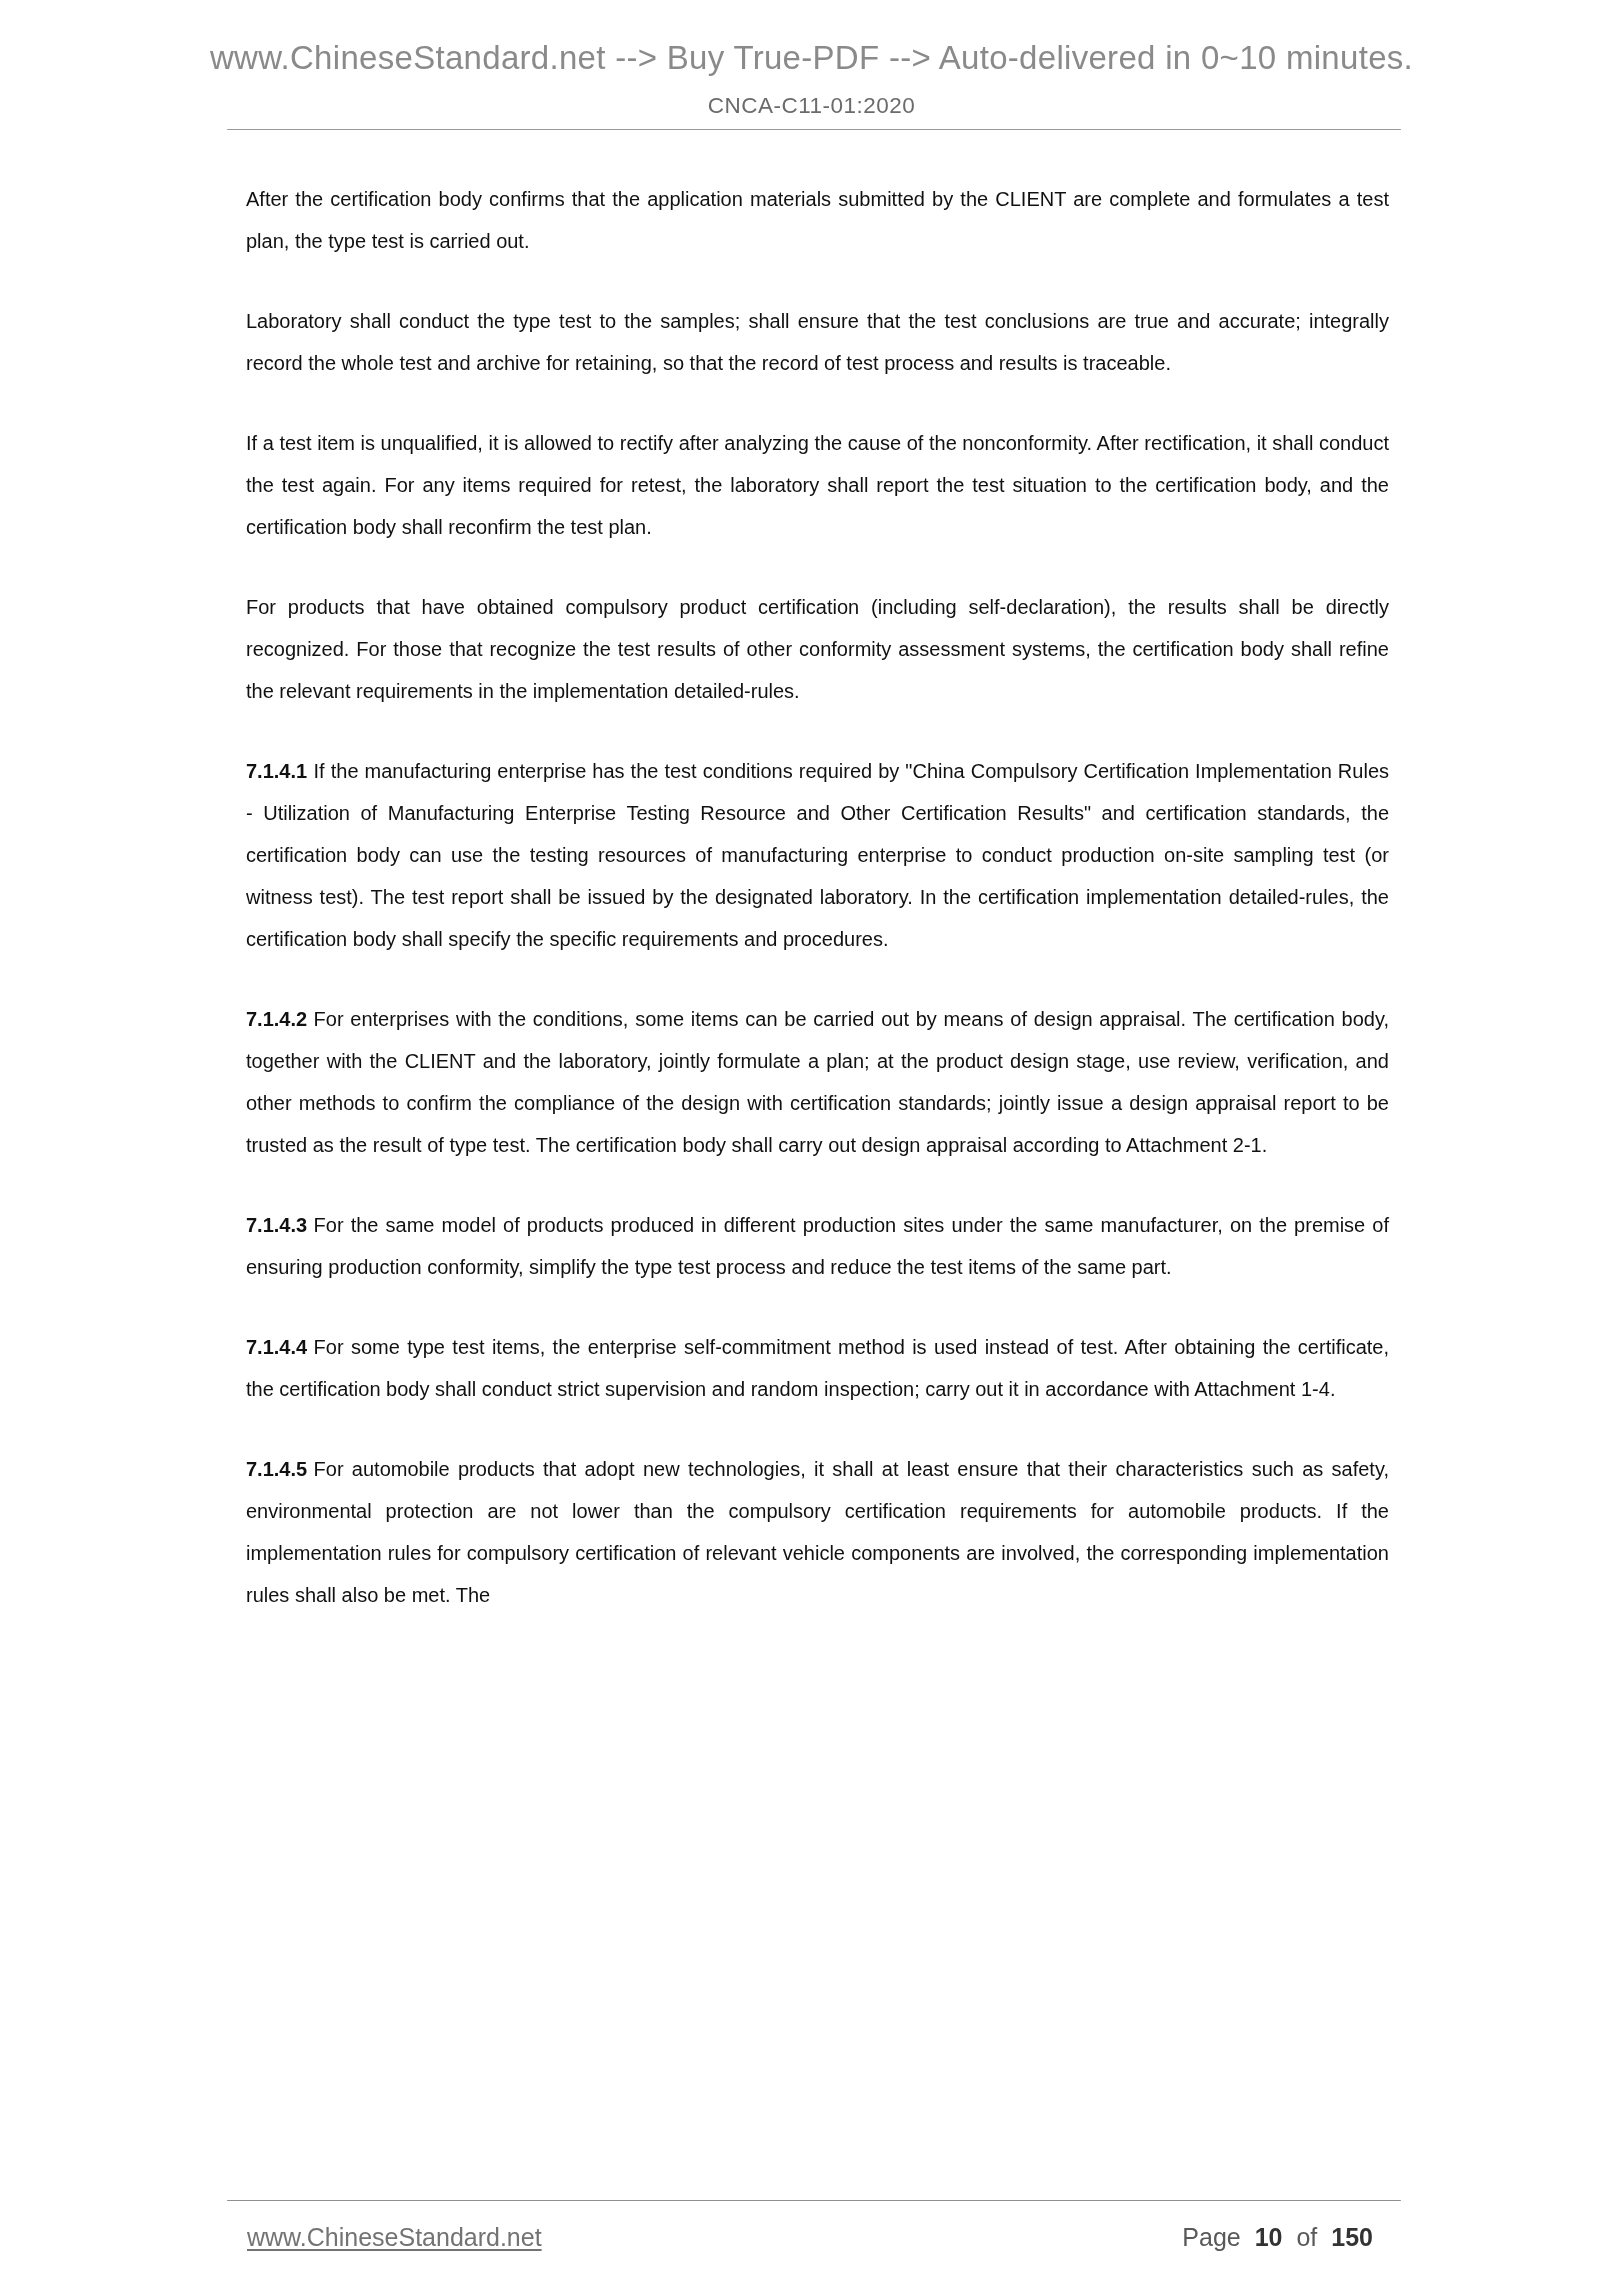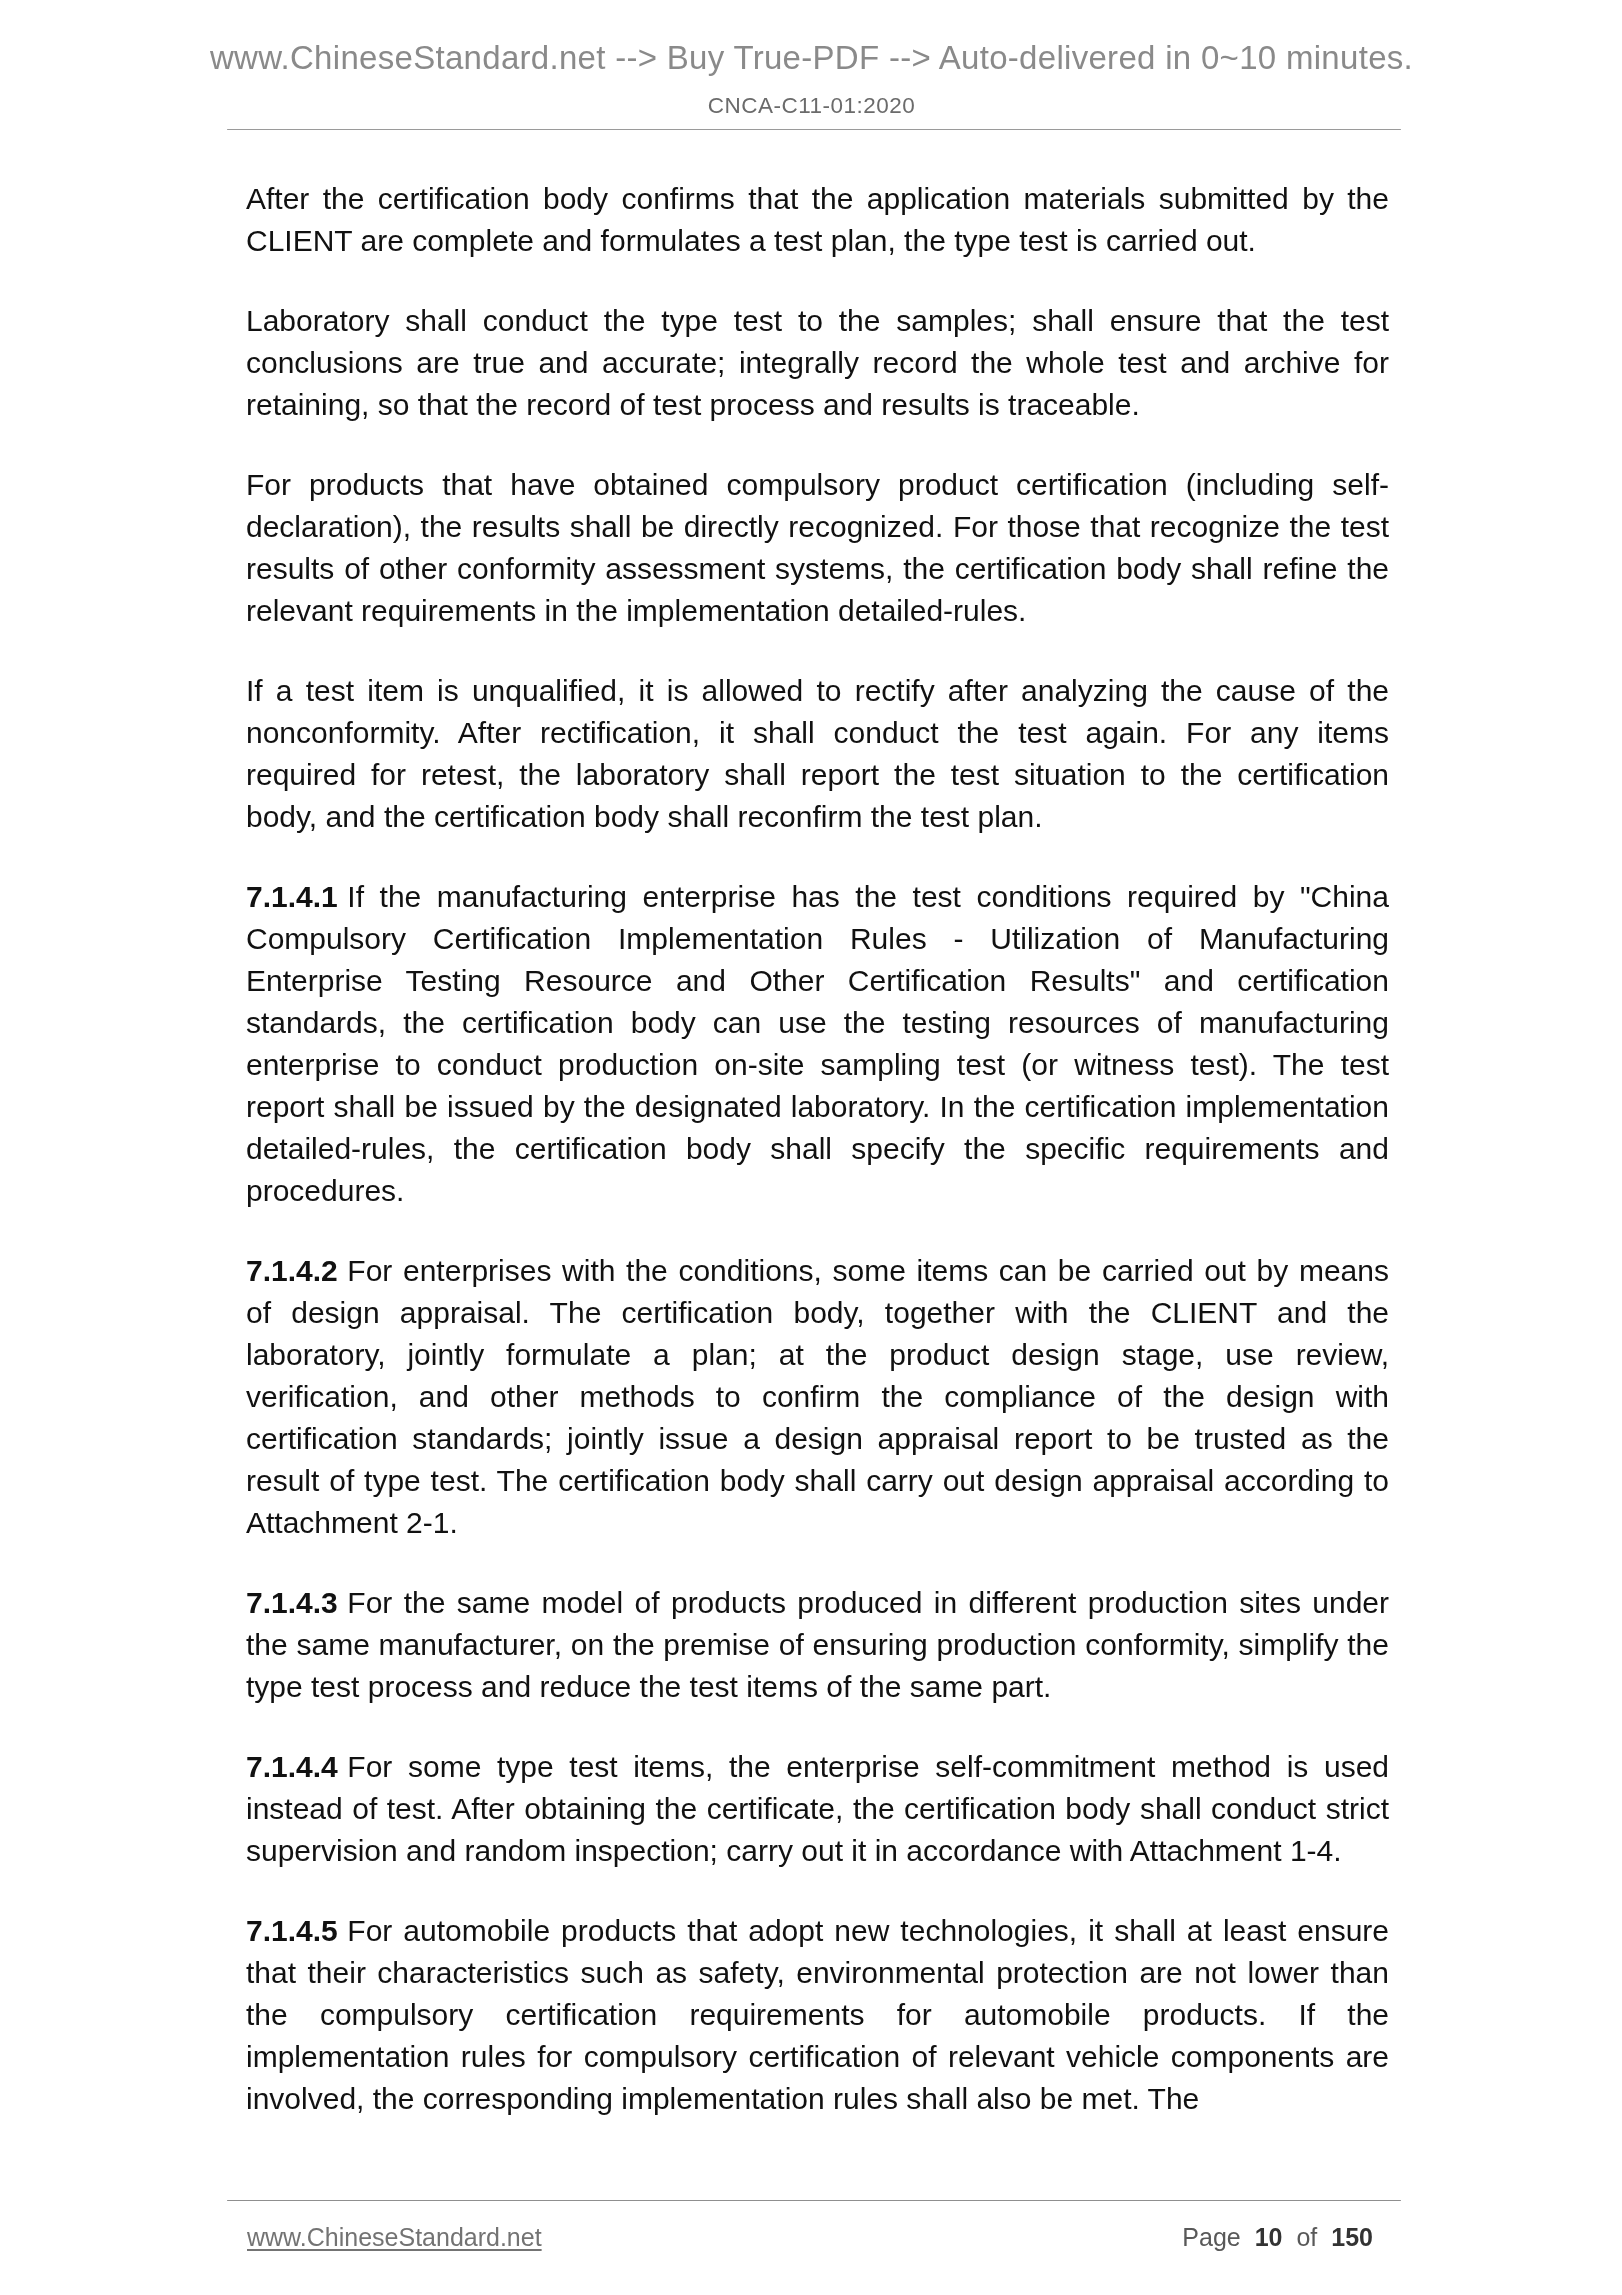--- a/index.html
+++ b/index.html
@@ -42,21 +42,21 @@
   }
   .header .rule {
     margin: 10px 222px 0 227px;
   }
   
   .content {
     padding: 48px 234px 0 246px;
     flex: 1 1 auto;
   }
   .para {
-    font-size: 30px;
+    font-size: 20px;
     line-height: 42px;
     text-align: justify;
     margin-bottom: 38px;
     color: #111111;
   }
   .para:last-child { margin-bottom: 18px; }
   .lead {
     font-weight: bold;
     margin-right: 0.32em;
   }
@@ -109,25 +109,25 @@
 
     <p class="para">
       <span>After the certification body confirms that the application materials submitted by the CLIENT are complete and formulates a test plan, the type test is carried out.</span>
     </p>
 
     <p class="para">
       <span>Laboratory shall conduct the type test to the samples; shall ensure that the test conclusions are true and accurate; integrally record the whole test and archive for retaining, so that the record of test process and results is traceable.</span>
     </p>
 
     <p class="para">
-      <span>For products that have obtained compulsory product certification (including self-declaration), the results shall be directly recognized. For those that recognize the test results of other conformity assessment systems, the certification body shall refine the relevant requirements in the implementation detailed-rules.</span>
+      <span>If a test item is unqualified, it is allowed to rectify after analyzing the cause of the nonconformity. After rectification, it shall conduct the test again. For any items required for retest, the laboratory shall report the test situation to the certification body, and the certification body shall reconfirm the test plan.</span>
     </p>
 
     <p class="para">
-      <span>If a test item is unqualified, it is allowed to rectify after analyzing the cause of the nonconformity. After rectification, it shall conduct the test again. For any items required for retest, the laboratory shall report the test situation to the certification body, and the certification body shall reconfirm the test plan.</span>
+      <span>For products that have obtained compulsory product certification (including self-declaration), the results shall be directly recognized. For those that recognize the test results of other conformity assessment systems, the certification body shall refine the relevant requirements in the implementation detailed-rules.</span>
     </p>
 
     <p class="para">
       <strong class="lead">7.1.4.1</strong><span>If the manufacturing enterprise has the test conditions required by "China Compulsory Certification Implementation Rules - Utilization of Manufacturing Enterprise Testing Resource and Other Certification Results" and certification standards, the certification body can use the testing resources of manufacturing enterprise to conduct production on-site sampling test (or witness test). The test report shall be issued by the designated laboratory. In the certification implementation detailed-rules, the certification body shall specify the specific requirements and procedures.</span>
     </p>
 
     <p class="para">
       <strong class="lead">7.1.4.2</strong><span>For enterprises with the conditions, some items can be carried out by means of design appraisal. The certification body, together with the CLIENT and the laboratory, jointly formulate a plan; at the product design stage, use review, verification, and other methods to confirm the compliance of the design with certification standards; jointly issue a design appraisal report to be trusted as the result of type test. The certification body shall carry out design appraisal according to Attachment 2-1.</span>
     </p>
 

